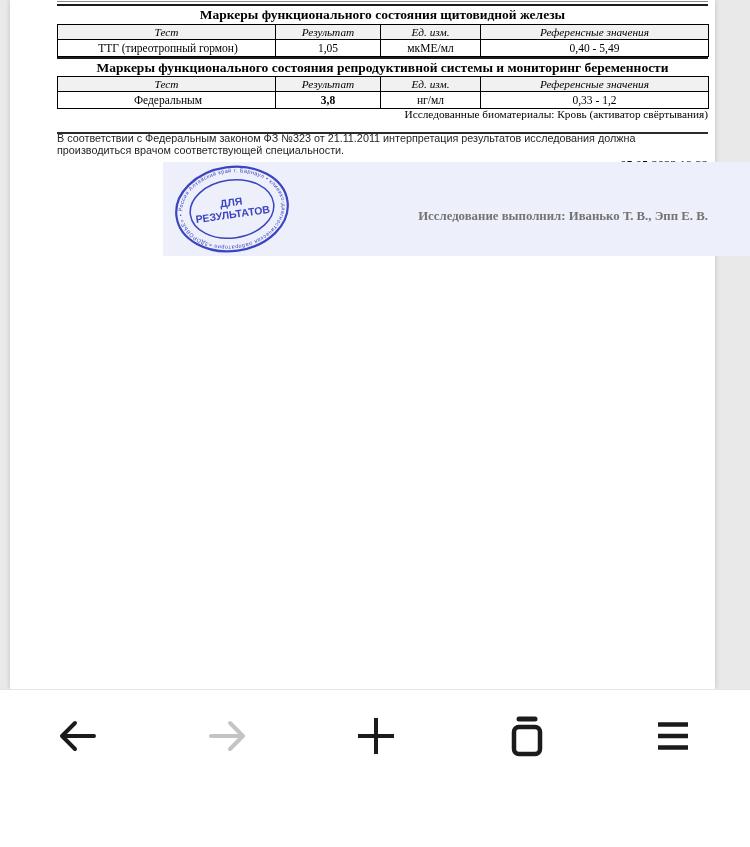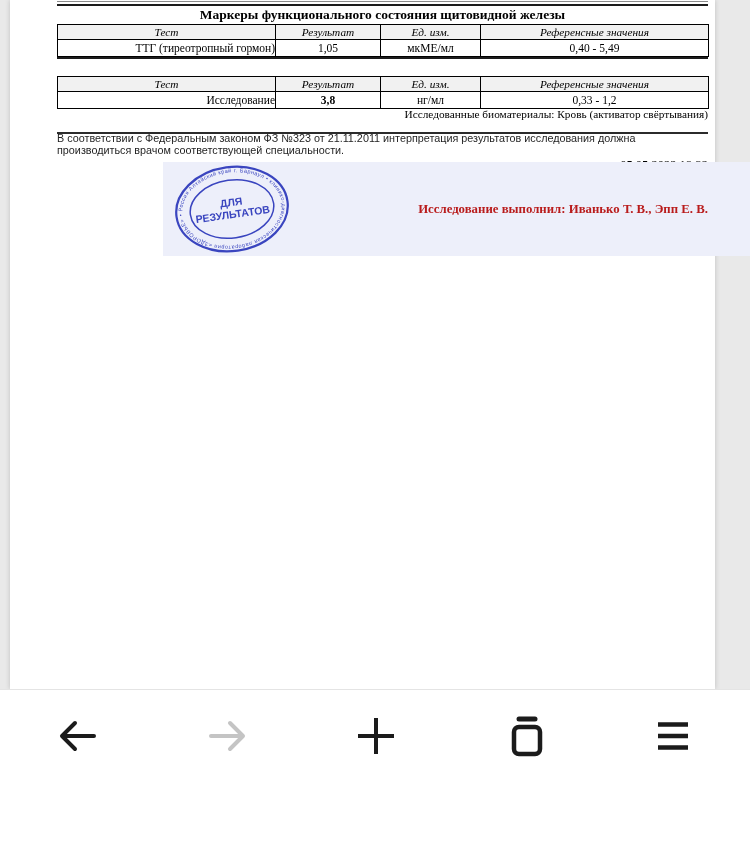--- a/index.html
+++ b/index.html
@@ -17,28 +17,28 @@
   .title1{top:6px;}
   .rule-above-2{top:57px;height:2px;background:#1c1c1c;}
   .title2{top:59px;}
   table.lab{position:absolute;left:0;border-collapse:collapse;width:651px;table-layout:fixed;
             font-size:11.5px;color:#000;}
   .tbl1{top:24px;} .tbl2{top:76px;}
   table.lab td{border:1px solid #000;padding:0;margin-top:12px;}
   table.lab tr.hdr td{height:14px;background:#f1f1f1;font-style:italic;text-align:center;
                       font-size:11.3px;}
   table.lab tr.data td{height:16px;text-align:center;}
-  table.lab tr.data td.test{text-align:right;padding-left:3px;}
+  table.lab tr.data td.test{text-align:center;padding-left:3px;}
   td.bold{font-weight:bold;}
   .notes{top:109px;text-align:right;font-size:11.3px;line-height:11.6px;color:#000;}
   .rule-mid{top:132px;height:2px;background:#2b2b2b;}
   .disclaimer{top:132px;font-family:"Liberation Sans","DejaVu Sans",sans-serif;
               font-size:10.8px;line-height:12.2px;color:#1f1f1f;text-align:left;}
   .datetime{top:158px;text-align:right;font-size:12.5px;color:#000;}
-  .performer{top:202px;text-align:right;font-size:12.8px;font-weight:bold;color:#b91c1c;}
+  .performer{top:209px;text-align:right;font-size:12.8px;font-weight:bold;color:#737373;}
   .stamp-wrap{position:absolute;left:106px;top:162px;width:138px;height:94px;
               background:#edeffa;}
   .stamp-wrap svg{transform:rotate(-8deg);}
   
   .toolbar{position:absolute;left:0;top:689px;width:750px;height:158px;background:#ffffff;
            border-top:1px solid #e4e4e4;box-sizing:border-box;}
   .nav-btn{position:absolute;top:22px;width:48px;height:48px;background:none;border:none;
            padding:0;cursor:pointer;}
   .nav-back{left:53px;} .nav-fwd{left:204px;} .nav-add{left:352px;}
   .nav-tabs{left:502px;} .nav-menu{left:649px;}
@@ -75,37 +75,38 @@
               <td class="test">ТТГ (тиреотропный гормон)</td>
               <td>1,05</td>
               <td>мкМЕ/мл</td>
               <td>0,40 - 5,49</td>
             </tr>
           </tbody>
         </table>
 
         <div class="rule-above-2"></div>
 
+        <div class="tbl-title title2">Маркеры функционального состояния репродуктивной системы и мониторинг беременности</div>
 
         <table class="lab tbl2">
           <colgroup>
               <col style="width:218px">
               <col style="width:105px">
               <col style="width:100px">
               <col style="width:228px">
             </colgroup>
           <tbody>
             <tr class="hdr">
               <td>Тест</td>
               <td>Результат</td>
               <td>Ед. изм.</td>
               <td>Референсные значения</td>
             </tr>
             <tr class="data">
-              <td class="test">Исследование</td>
+              <td class="test">Федеральным</td>
               <td class="bold">3,8</td>
               <td>нг/мл</td>
               <td>0,33 - 1,2</td>
             </tr>
           </tbody>
         </table>
 
         <div class="notes">
           <div>Исследованные биоматериалы: Кровь (активатор свёртывания)</div>
         </div>

